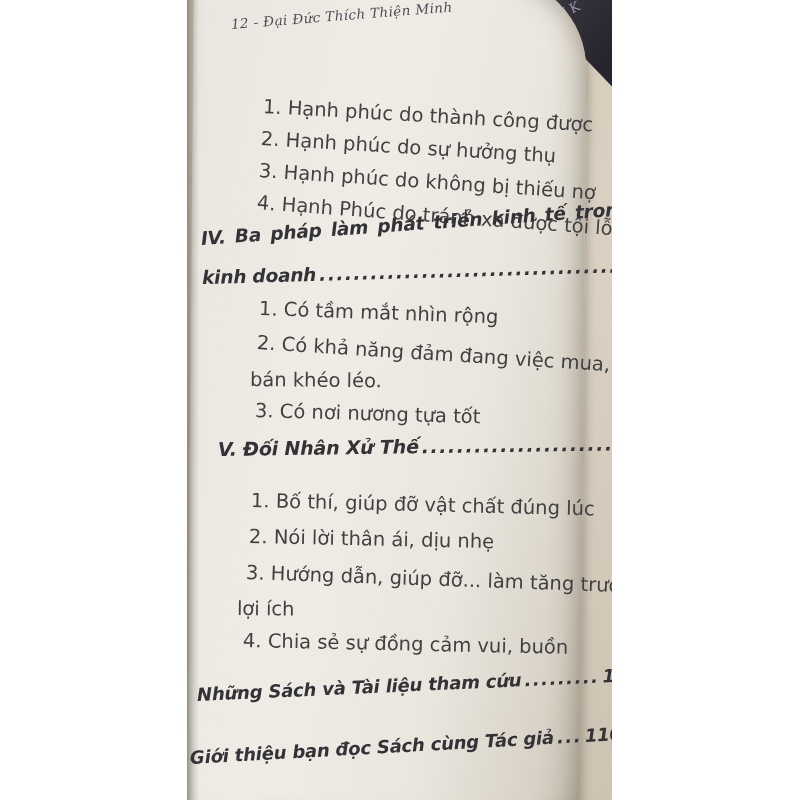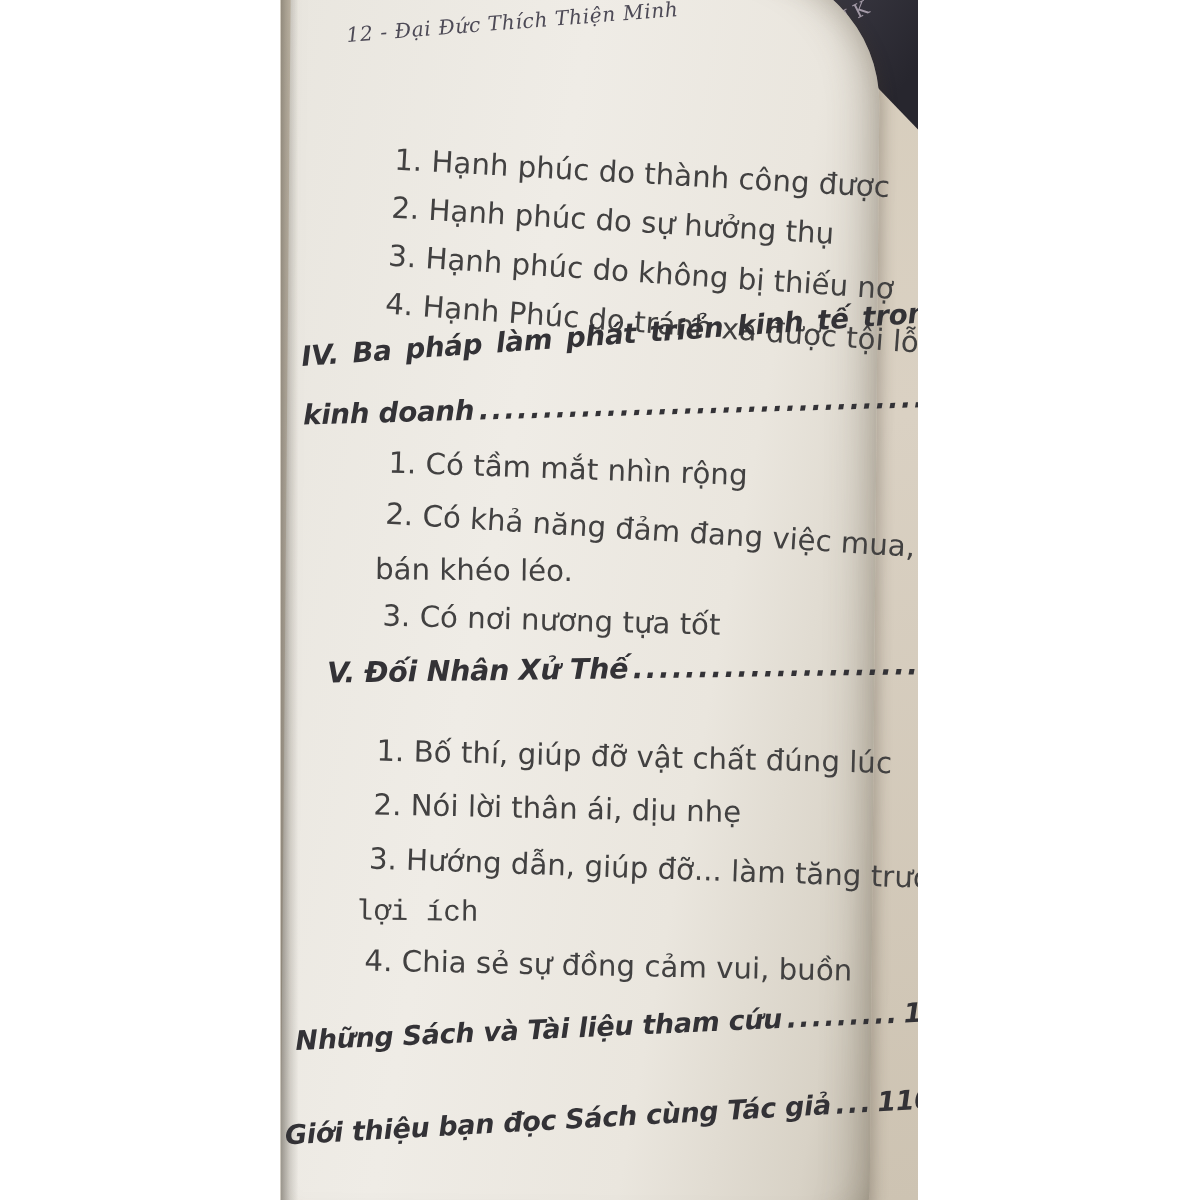--- a/index.html
+++ b/index.html
@@ -62,21 +62,21 @@
   .p-iv1{left:14px;top:228px;transform:rotate(-4deg);word-spacing:3px;}
   .p-iv2{left:15px;top:267px;transform:rotate(-1.6deg);}
   .p-b1{left:72px;top:297px;transform:rotate(2deg);}
   .p-b2{left:70px;top:331px;transform:rotate(3.6deg);}
   .p-b2w{left:63px;top:368px;transform:rotate(0.6deg);}
   .p-b3{left:68px;top:399px;transform:rotate(1.6deg);}
   .p-v{left:31px;top:438px;transform:rotate(-0.8deg);font-size:19px;}
   .p-c1{left:64px;top:489px;transform:rotate(1.4deg);}
   .p-c2{left:62px;top:525px;transform:rotate(1.2deg);}
   .p-c3{left:59px;top:561px;transform:rotate(2deg);}
-  .p-c3w{left:50px;top:597px;transform:rotate(0.6deg);font-family:Liberation Mono, monospace;}
+  .p-c3w{left:50px;top:597px;transform:rotate(0.6deg);}
   .p-c4{left:56px;top:629px;transform:rotate(1.2deg);}
   .p-ref{left:10px;top:684px;transform:rotate(-2.6deg);font-size:18px;}
   .p-intro{left:3px;top:747px;transform:rotate(-3.2deg);font-size:18px;}
 </style>
 </head>
 <body>
 
 <div class="photo">
   <div class="backdrop"></div>
 

